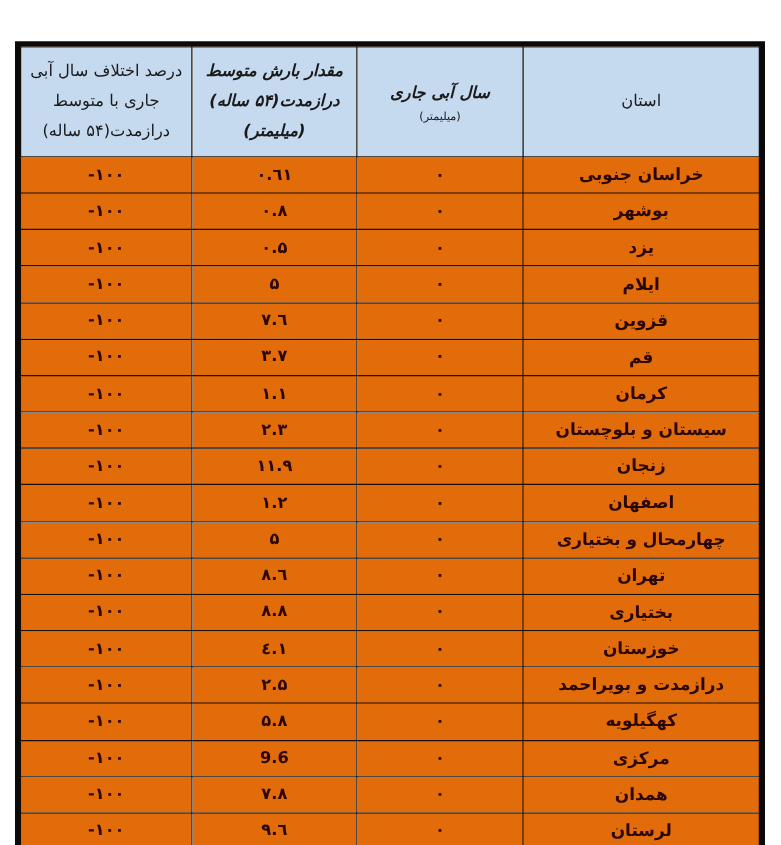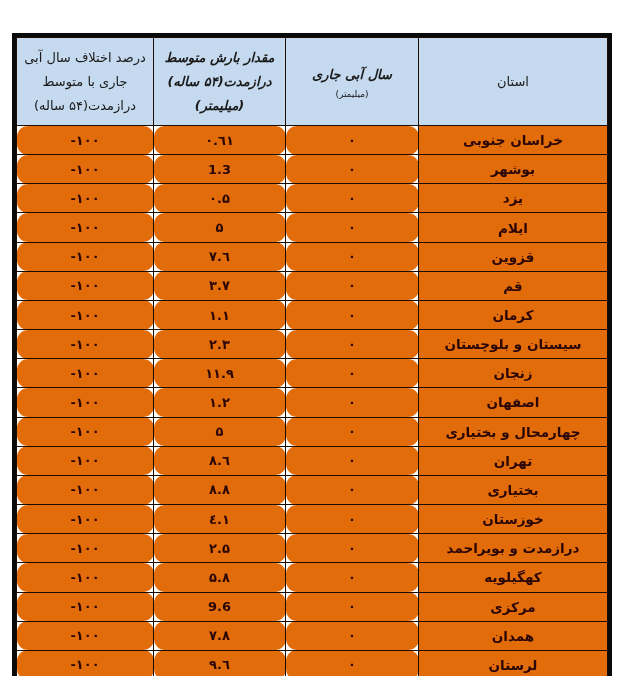--- a/index.html
+++ b/index.html
@@ -14,21 +14,21 @@
   tbody td { background:#e36c0a; color:#2a0606; font-weight:bold; font-size:13px; height:28px; }
   .h-main { font-size:13px; line-height:24px; direction:rtl; display:block; }
   .h-main.bold { font-weight:bold;font-style:italic; }
   .h-small { font-size:9px; display:block; direction:rtl; line-height:14px; }
   .h-multi span { display:block; direction:rtl; }
   .col-diff { width:137px; }
   .col-avg { width:132px; }
   .col-cur { width:133px; }
   .col-prov { width:auto; }
   .cell-prov { direction:rtl; font-size:13.5px;margin-top:13px; }
-  .cell-num { direction:ltr;border-radius:11px; }
+  .cell-num { direction:ltr; }
 </style>
 </head>
 <body>
 
 <div class="table-wrap">
   <table>
     <colgroup>
       <col class="col-diff">
         <col class="col-avg">
         <col class="col-cur">
@@ -57,21 +57,21 @@
     </thead>
     <tbody id="tbody">
         <tr>
           <td class="cell-num">-۱۰۰</td>
           <td class="cell-num">۰.٦۱</td>
           <td class="cell-num">۰</td>
           <td class="cell-prov">خراسان جنوبی</td>
         </tr>
         <tr>
           <td class="cell-num">-۱۰۰</td>
-          <td class="cell-num">1.3</td>
+          <td class="cell-num">۰.۸</td>
           <td class="cell-num">۰</td>
           <td class="cell-prov">بوشهر</td>
         </tr>
         <tr>
           <td class="cell-num">-۱۰۰</td>
           <td class="cell-num">۰.۵</td>
           <td class="cell-num">۰</td>
           <td class="cell-prov">یزد</td>
         </tr>
         <tr>

